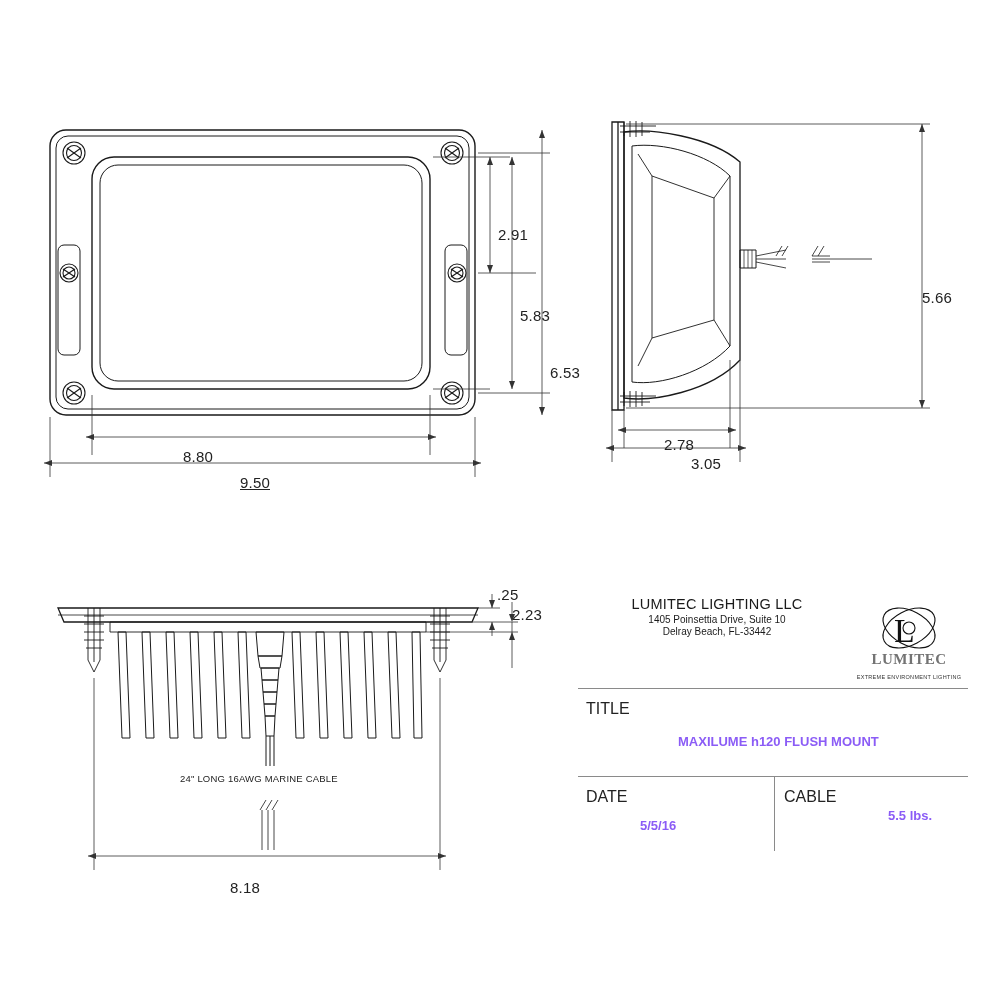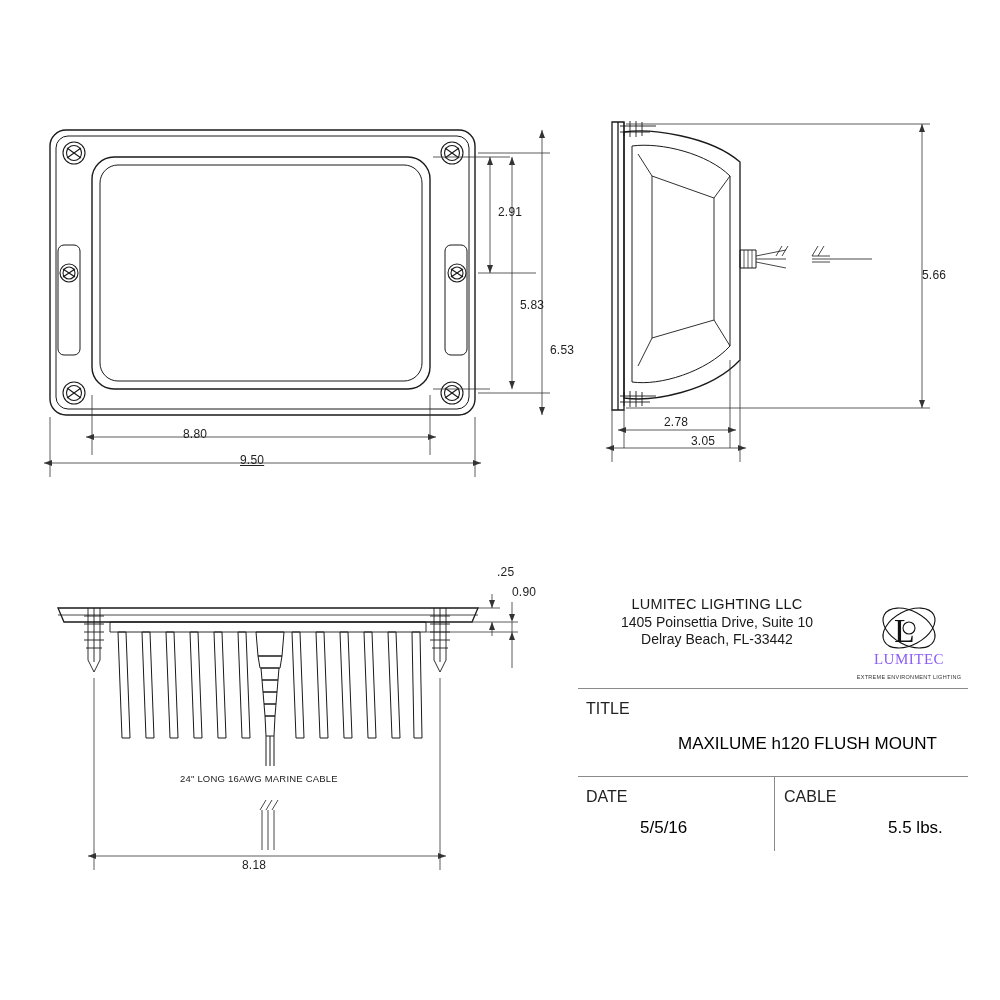--- a/index.html
+++ b/index.html
@@ -8,53 +8,54 @@
     background:#ffffff;
     font-family:"Liberation Sans", sans-serif;
     color:#1a1a1a;
     position:relative;
     overflow:hidden;
   }
   .sheet{position:absolute;inset:0;}
   svg{display:block;}
   .dimtext{
     position:absolute;
-    font-size:12px;
+    font-size:15px;
     color:#222;
     white-space:nowrap;
     letter-spacing:.2px;
+    margin-top:21px;
   }
 
   
   .titleblock{
     position:absolute;
     left:578px;top:596px;
     width:390px;height:255px;
   }
   .company{
     position:absolute;left:0;top:0;width:278px;text-align:center;
     line-height:1.22;
   }
   .company .name{font-weight:normal;font-size:14.5px;letter-spacing:.2px;}
-  .company .addr{font-size:14px;}
+  .company .addr{font-size:10px;}
   .logo{
     position:absolute;right:4px;top:2px;width:110px;height:84px;
   }
   .logo .word{
     position:absolute;left:0;bottom:14px;width:110px;text-align:center;
     font-family:"Liberation Serif", serif;
-    font-size:15px;letter-spacing:.5px;color:#8b5cf6;
+    font-size:15px;letter-spacing:.5px;color:#737373;font-weight:bold;
   }
   .logo .tag{
     position:absolute;left:0;bottom:2px;width:110px;text-align:center;
     font-size:5.5px;letter-spacing:.3px;color:#333;
   }
   .rule{position:absolute;background:#8a8a8a;}
   .row-label{position:absolute;font-size:16px;color:#222;}
-  .row-value{position:absolute;font-size:17px;color:#000000;}
+  .row-value{position:absolute;font-size:13px;color:#8b5cf6;font-weight:bold;}
   .cablenote{
     position:absolute;font-size:9.5px;letter-spacing:.2px;color:#222;
   }
 </style>
 </head>
 <body>
 
 <div class="sheet">
 
   <svg width="540" height="500" style="position:absolute;left:20px;top:105px;">
@@ -131,21 +132,21 @@
       <polygon points="522,25 519,33 525,33"></polygon>
         <polygon points="522,310 519,302 525,302"></polygon>
       <polygon points="66,332 74,329 74,335"></polygon>
         <polygon points="416,332 408,329 408,335"></polygon>
       <polygon points="24,358 32,355 32,361"></polygon>
         <polygon points="461,358 453,355 453,361"></polygon>
     </g>
   </svg>
 
   <div class="dimtext" style="left:498px;top:205px;">2.91</div>
-  <div class="dimtext" style="left:520px;top:298px;">5.83</div>
+  <div class="dimtext" style="left:520px;top:286px;">5.83</div>
   <div class="dimtext" style="left:550px;top:343px;">6.53</div>
   <div class="dimtext" style="left:183px;top:427px;">8.80</div>
   <div class="dimtext" style="left:240px;top:453px;text-decoration:underline;">9.50</div>
 
   <svg width="380" height="360" style="position:absolute;left:590px;top:110px;">
     <g fill="none" stroke="#1a1a1a" stroke-width="1.3">
 
       <path d="M22,12 L34,12 L34,300 L22,300 Z"></path>
       <line x1="28" y1="12" x2="28" y2="300"></line>
 
@@ -281,22 +282,22 @@
       <polygon points="462,20 459,12 465,12"></polygon>
         <polygon points="462,34 459,42 465,42"></polygon>
       <polygon points="482,34 479,26 485,26"></polygon>
         <polygon points="482,44 479,52 485,52"></polygon>
       <polygon points="58,268 66,265 66,271"></polygon>
         <polygon points="416,268 408,265 408,271"></polygon>
     </g>
   </svg>
 
   <div class="dimtext" style="left:497px;top:565px;">.25</div>
-  <div class="dimtext" style="left:512px;top:585px;">0.90</div>
-  <div class="dimtext" style="left:242px;top:858px;">8.18</div>
+  <div class="dimtext" style="left:512px;top:585px;">2.23</div>
+  <div class="dimtext" style="left:230px;top:858px;">8.18</div>
 
   <div class="cablenote" style="left:180px;top:773px;">24" LONG 16AWG MARINE CABLE</div>
 
   <div class="titleblock">
 
     <div class="company">
       <div class="name">LUMITEC LIGHTING LLC</div>
       <div class="addr">1405 Poinsettia Drive, Suite 10</div>
       <div class="addr">Delray Beach, FL-33442</div>
     </div>
@@ -318,16 +319,16 @@
     <div class="rule" style="left:0;top:180px;width:390px;height:1px;"></div>
     <div class="rule" style="left:196px;top:180px;width:1px;height:75px;"></div>
 
     <div class="row-label" style="left:8px;top:104px;">TITLE</div>
     <div class="row-value" style="left:100px;top:138px;">MAXILUME h120 FLUSH MOUNT</div>
 
     <div class="row-label" style="left:8px;top:192px;">DATE</div>
     <div class="row-value" style="left:62px;top:222px;">5/5/16</div>
 
     <div class="row-label" style="left:206px;top:192px;">CABLE</div>
-    <div class="row-value" style="left:310px;top:222px;">5.5 lbs.</div>
+    <div class="row-value" style="left:310px;top:212px;">5.5 lbs.</div>
   </div>
 
 </div>
 
 </body></html>

